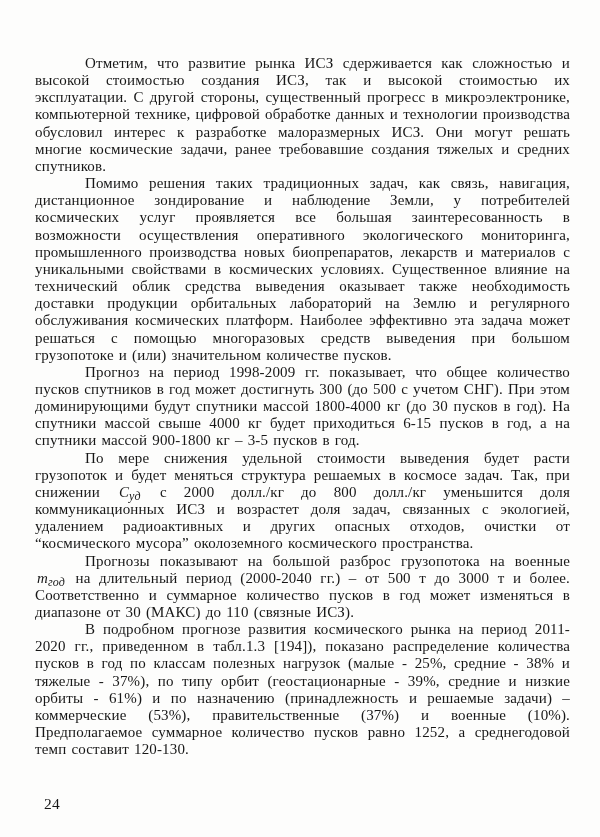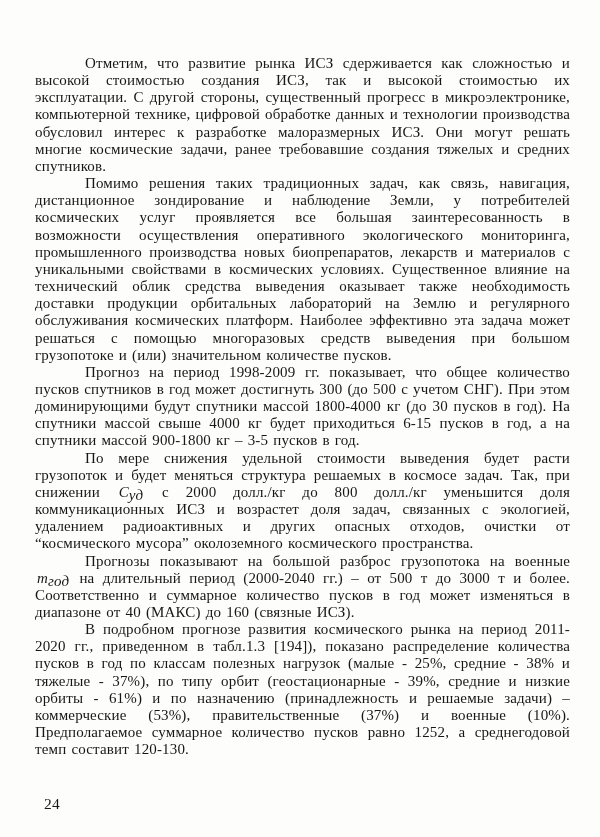--- a/index.html
+++ b/index.html
@@ -32,21 +32,21 @@
     text-indent: 50px;
     letter-spacing: 0.15px;
     word-spacing: 0.08em;
   }
   .formula-base {
     font-style: italic;
     padding-left: 2px;
   }
   sub.formula-sub {
     font-style: italic;
-    font-size: 15px;
+    font-size: 12px;
     line-height: 0;
     vertical-align: -3px;
     padding-right: 2px;
   }
   .page-number {
     position: absolute;
     left: 44px;
     top: 795px;
     font-size: 15.5px;
     letter-spacing: 0.3px;
@@ -54,17 +54,17 @@
 </style>
 </head>
 <body>
 
 <div class="page">
   <div class="text-block">
       <p class="para"><span>Отметим, что развитие рынка ИСЗ сдерживается как сложностью и высокой стоимостью создания ИСЗ, так и высокой стоимостью их эксплуатации. С другой стороны, существенный прогресс в микроэлектронике, компьютерной технике, цифровой обработке данных и технологии производства обусловил интерес к разработке малоразмерных ИСЗ. Они могут решать многие космические задачи, ранее требовавшие создания тяжелых и средних спутников.</span></p>
       <p class="para"><span>Помимо решения таких традиционных задач, как связь, навигация, дистанционное зондирование и наблюдение Земли, у потребителей космических услуг проявляется все большая заинтересованность в возможности осуществления оперативного экологического мониторинга, промышленного производства новых биопрепаратов, лекарств и материалов с уникальными свойствами в космических условиях. Существенное влияние на технический облик средства выведения оказывает также необходимость доставки продукции орбитальных лабораторий на Землю и регулярного обслуживания космических платформ. Наиболее эффективно эта задача может решаться с помощью многоразовых средств выведения при большом грузопотоке и (или) значительном количестве пусков.</span></p>
       <p class="para"><span>Прогноз на период 1998-2009 гг. показывает, что общее количество пусков спутников в год может достигнуть 300 (до 500 с учетом СНГ). При этом доминирующими будут спутники массой 1800-4000 кг (до 30 пусков в год). На спутники массой свыше 4000 кг будет приходиться 6-15 пусков в год, а на спутники массой 900-1800 кг – 3-5 пусков в год.</span></p>
       <p class="para"><span>По мере снижения удельной стоимости выведения будет расти грузопоток и будет меняться структура решаемых в космосе задач. Так, при снижении </span><span><span class="formula-base">С</span><sub class="formula-sub">уд</sub></span><span> с 2000 долл./кг до 800 долл./кг уменьшится доля коммуникационных ИСЗ и возрастет доля задач, связанных с экологией, удалением радиоактивных и других опасных отходов, очистки от “космического мусора” околоземного космического пространства.</span></p>
-      <p class="para"><span>Прогнозы показывают на большой разброс грузопотока на военные </span><span><span class="formula-base">m</span><sub class="formula-sub">год</sub></span><span> на длительный период (2000-2040 гг.) – от 500 т до 3000 т и более. Соответственно и суммарное количество пусков в год может изменяться в диапазоне от 40 (МАКС) до 160 (связные ИСЗ).</span></p>
+      <p class="para"><span>Прогнозы показывают на большой разброс грузопотока на военные </span><span><span class="formula-base">m</span><sub class="formula-sub">год</sub></span><span> на длительный период (2000-2040 гг.) – от 500 т до 3000 т и более. Соответственно и суммарное количество пусков в год может изменяться в диапазоне от 30 (МАКС) до 110 (связные ИСЗ).</span></p>
       <p class="para"><span>В подробном прогнозе развития космического рынка на период 2011-2020 гг., приведенном в табл.1.3 [194]), показано распределение количества пусков в год по классам полезных нагрузок (малые - 25%, средние - 38% и тяжелые - 37%), по типу орбит (геостационарные - 39%, средние и низкие орбиты - 61%) и по назначению (принадлежность и решаемые задачи) – коммерческие (53%), правительственные (37%) и военные (10%). Предполагаемое суммарное количество пусков равно 1252, а среднегодовой темп составит 120-130.</span></p>
     </div>
   <div class="page-number">24</div>
 </div>
 
 </body></html>

